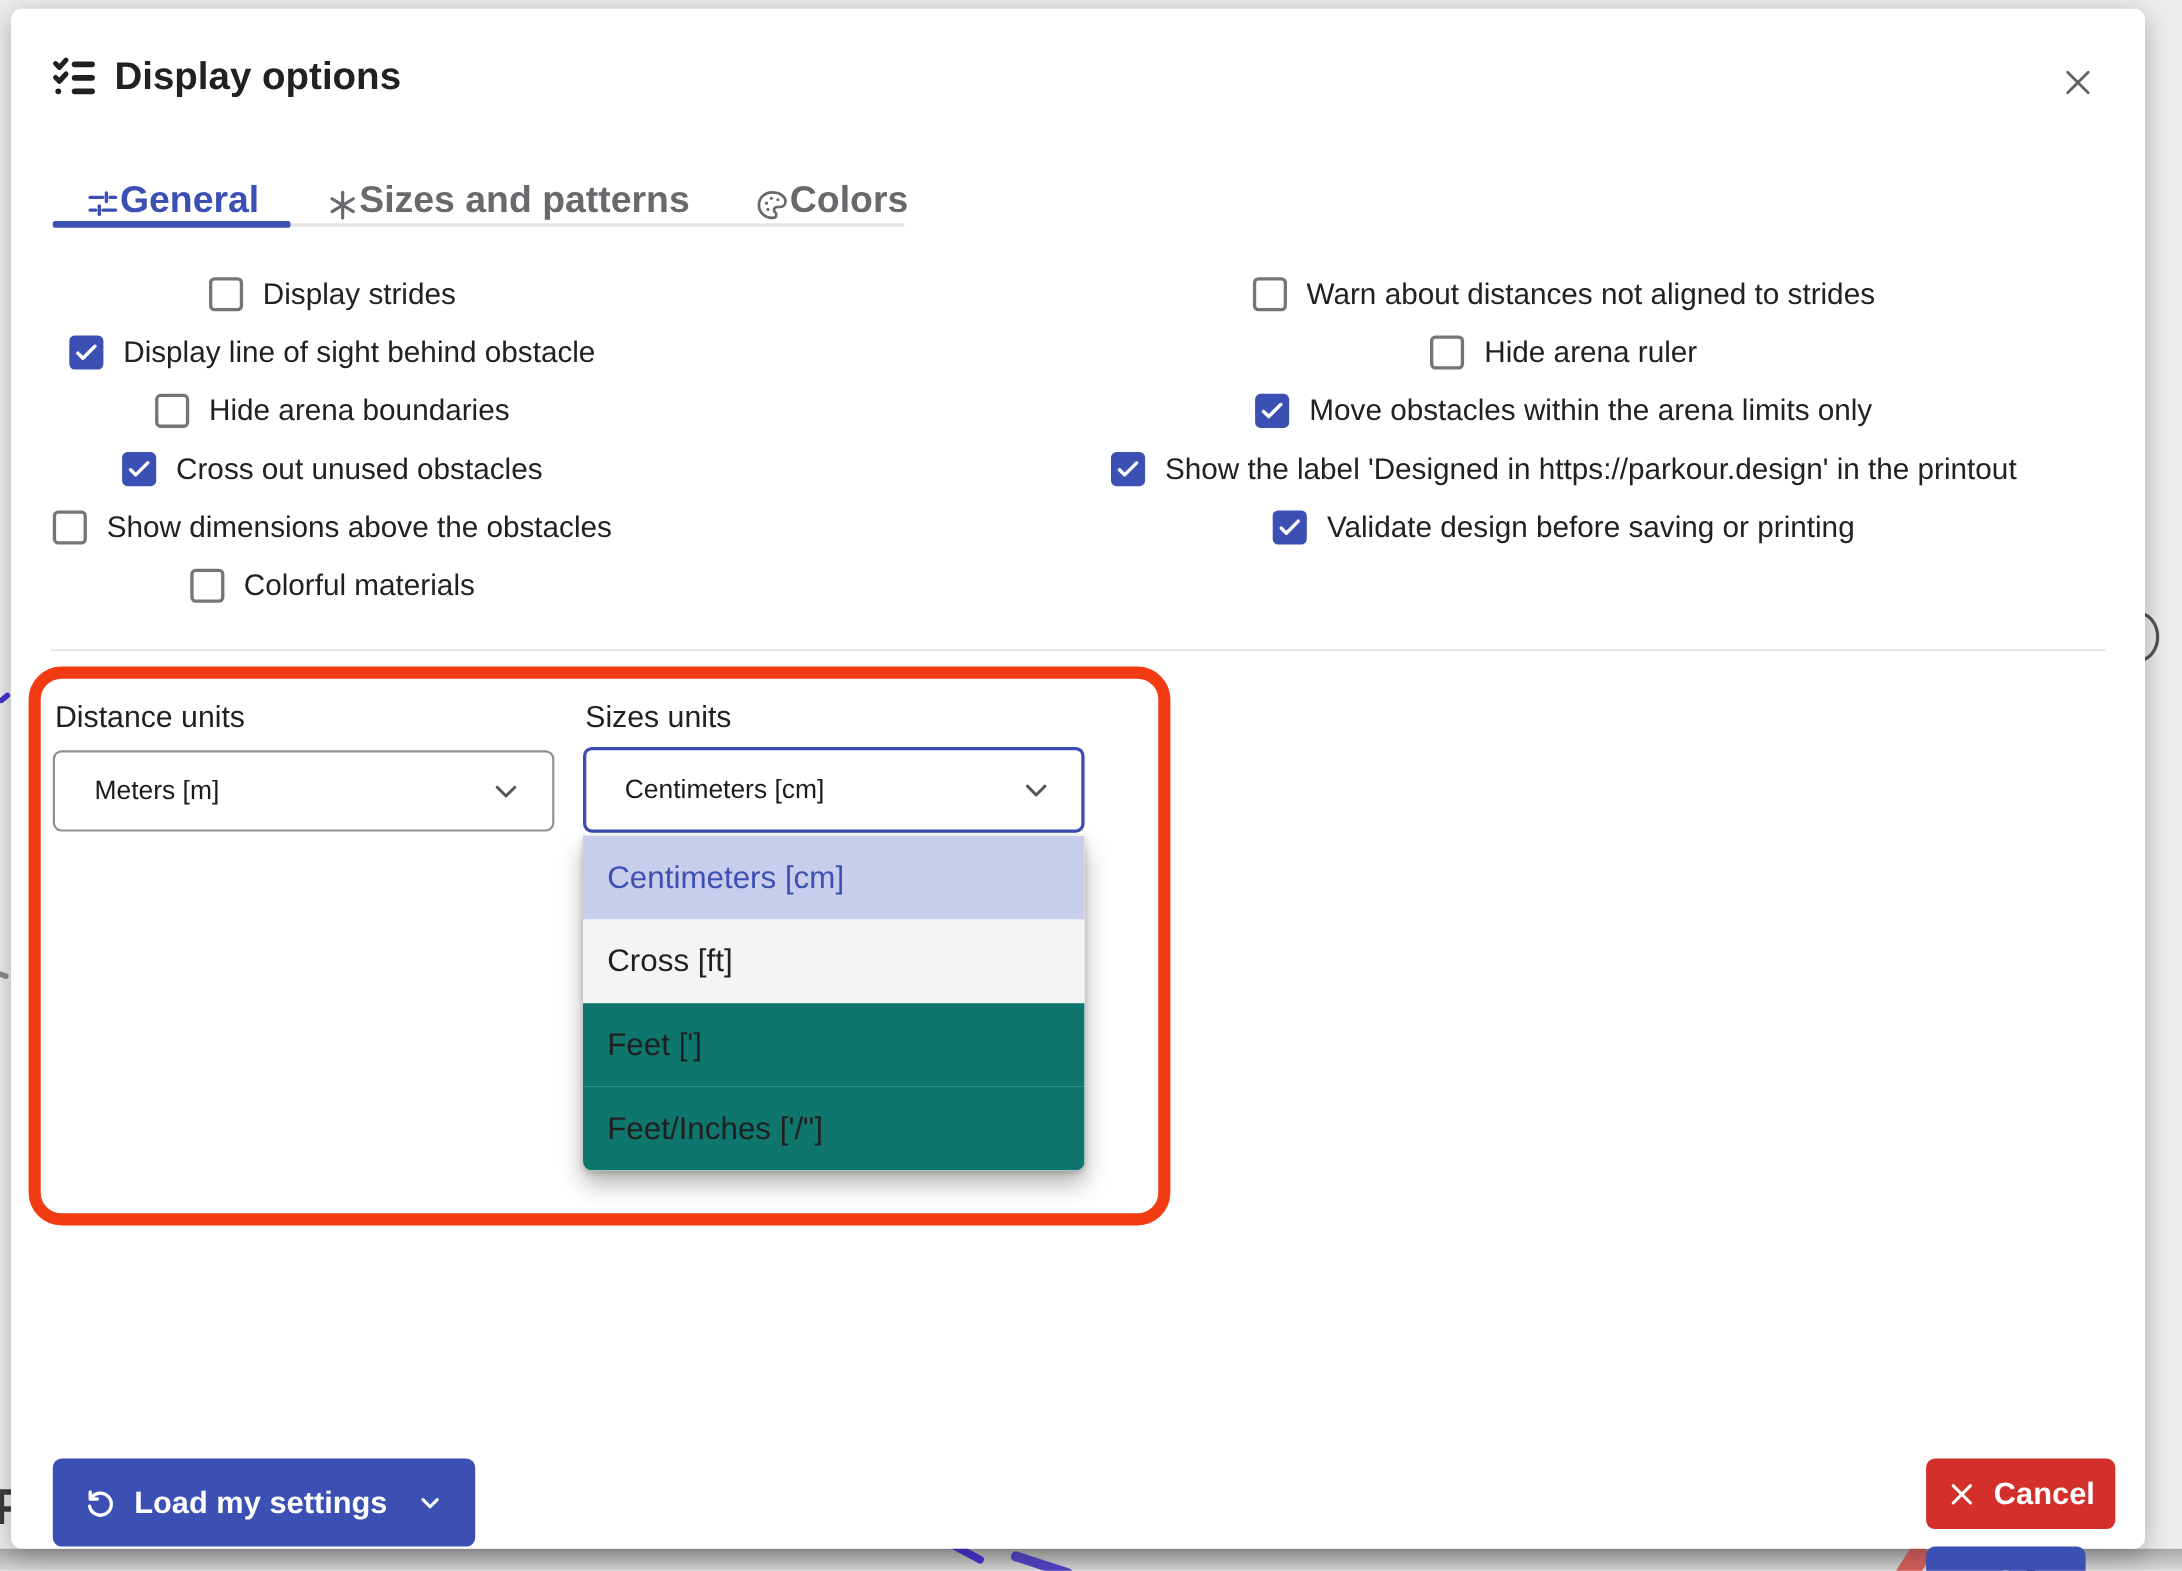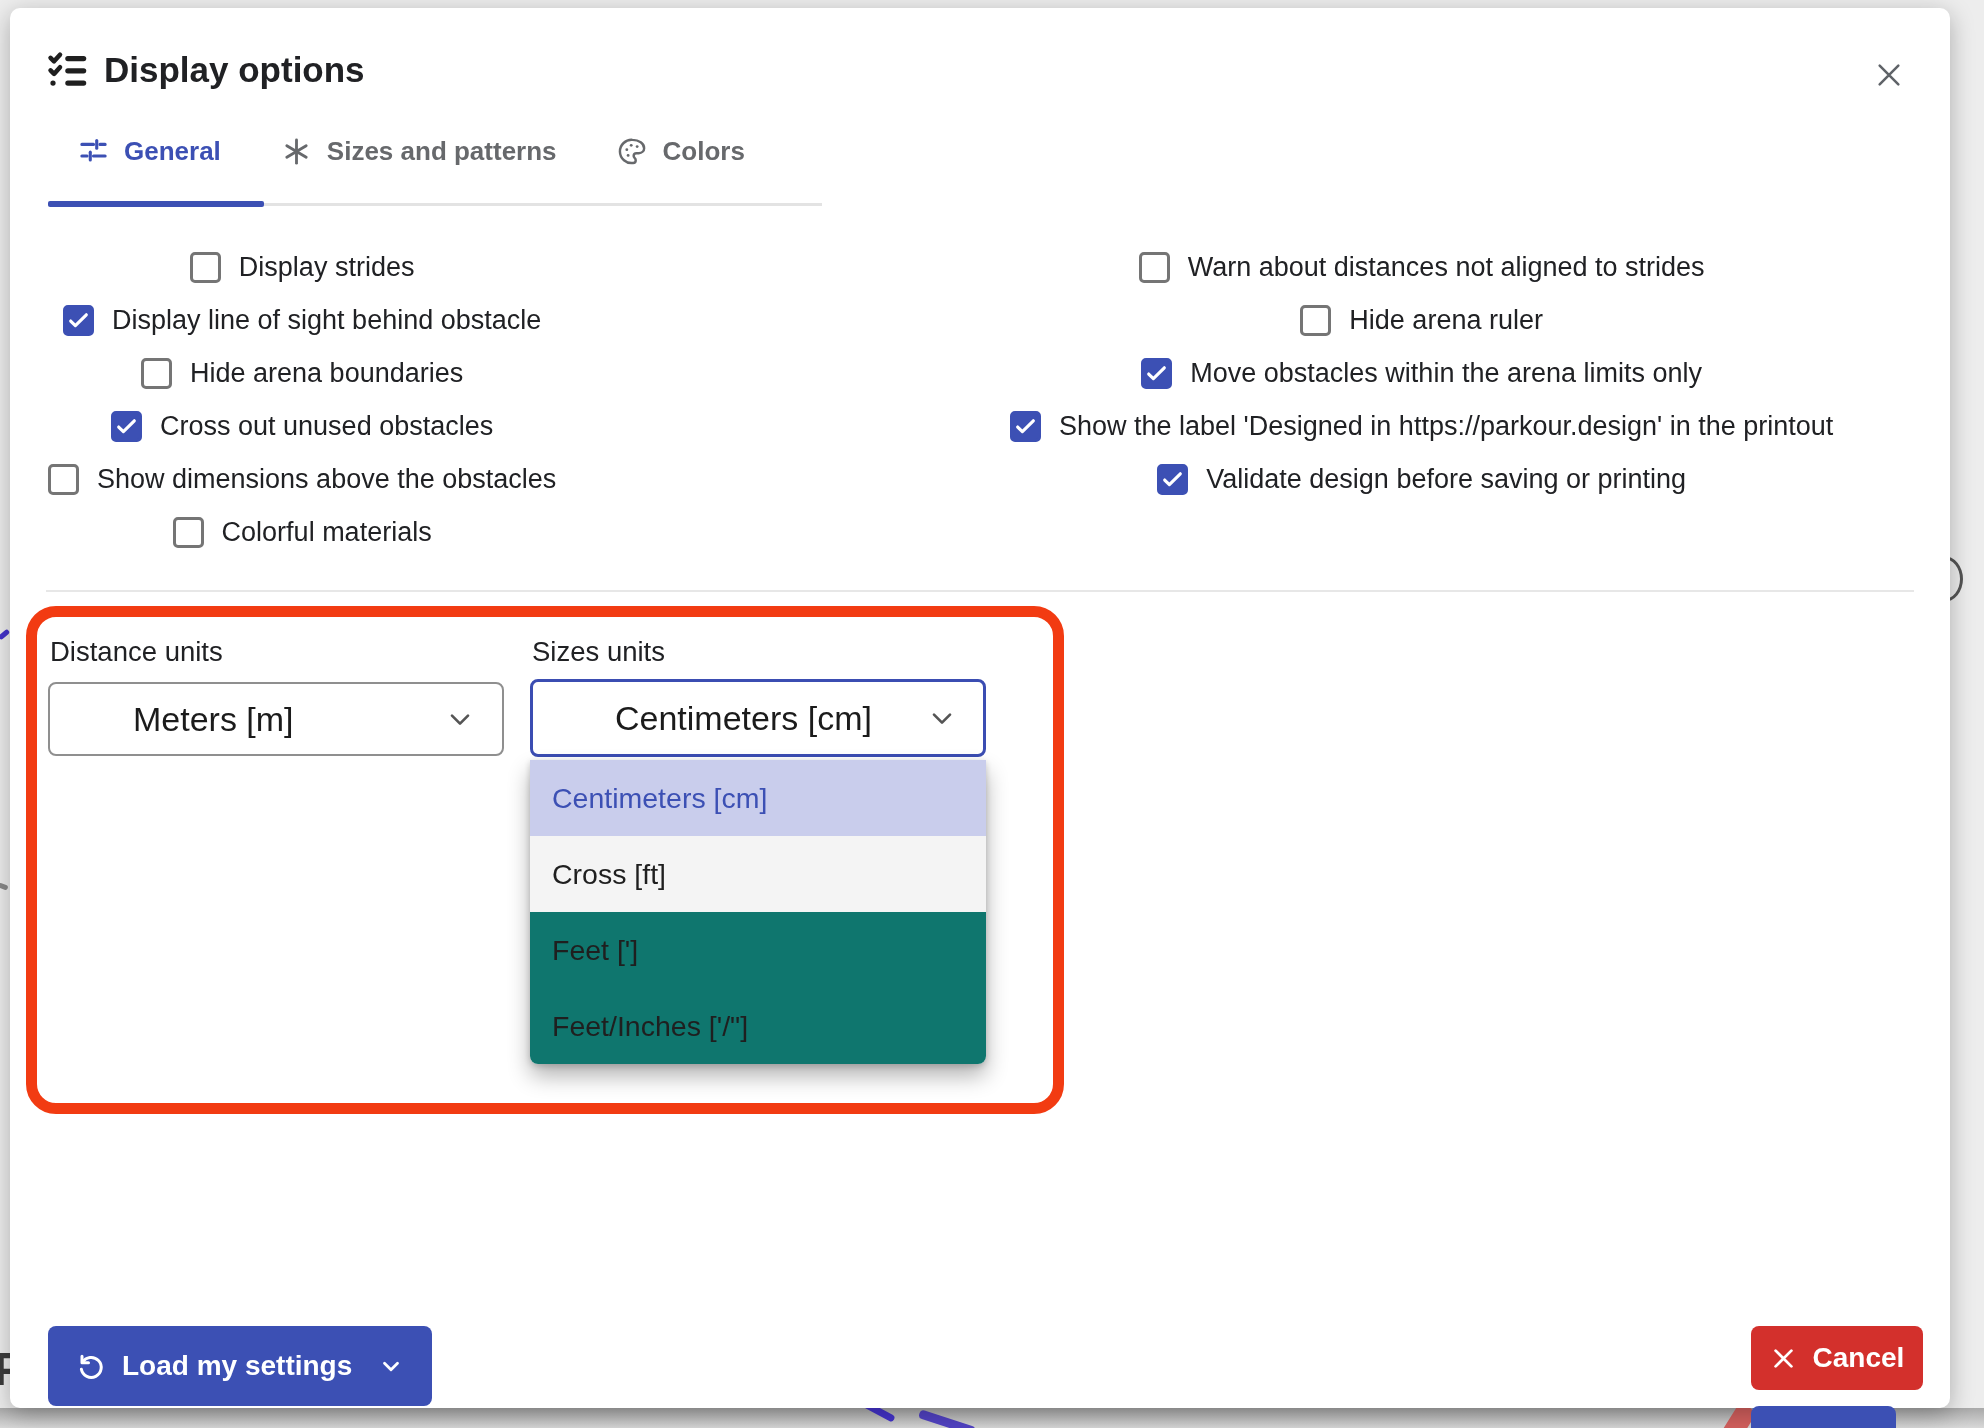--- a/index.html
+++ b/index.html
@@ -26,21 +26,21 @@
     background:#fff; border-radius:10px; box-shadow:0 6px 24px rgba(0,0,0,.28); z-index:2; }
 
   
   .hdr-icon { position:absolute; left:36px; top:40px; width:42px; height:42px; color:#1f1f1f; }
   .hdr-title { position:absolute; left:94px; top:42px; font-size:35px; font-weight:700; color:#202124; }
   .close-btn { position:absolute; left:1856px; top:44px; width:46px; height:46px; display:flex;
     align-items:center; justify-content:center; color:#5f6368; cursor:pointer; }
 
   
   .tabs { position:absolute; left:38px; top:128px; display:flex; height:66px; }
-  .tab { display:flex; align-items:flex-start; gap:15px; padding:0 30px; font-size:26px; font-weight:700;
+  .tab { display:flex; align-items:flex-end; padding:0 30px; font-size:34px; font-weight:700;
     color:#67696c; cursor:pointer; }
   .tab .t-icon { width:31px; height:31px; display:block; }
   .tab.active { color:var(--accent); }
   .tab-track { position:absolute; left:38px; top:195px; width:774px; height:3px; background:#e3e3e3; }
   .tab-underline { position:absolute; left:38px; top:193px; width:216px; height:6px; background:var(--accent); border-radius:2px; }
 
   
   .cb-col { position:absolute; top:233px; display:flex; flex-direction:column;align-items:center; }
   .cb-col.left { left:38px; }
   .cb-col.right { left:1000px; }
@@ -57,21 +57,21 @@
   
   .annotation { position:absolute; left:16px; top:598px; width:1038px; height:508px;
     border:11px solid var(--annotation-red); border-radius:30px; pointer-events:none; z-index:6; }
 
   
   .unit-label { position:absolute; font-size:27.5px; color:#202124; }
   .unit-label.distance { left:40px; top:628px; }
   .unit-label.sizes { left:522px; top:628px; }
   .select { position:absolute; display:flex; align-items:center; justify-content:space-between;
     background:#fff; cursor:pointer; border-radius:8px; }
-  .select .sel-text { font-size:34px; color:#1b1b1b;margin-left:47px; }
+  .select .sel-text { font-size:24px; color:#1b1b1b; }
   .select .chev { width:32px; height:32px; color:#555; flex:0 0 auto; }
   .select.distance { left:38px; top:674px; width:456px; height:74px; border:2px solid #8f8f8f; padding:0 26px 0 36px; }
   .select.sizes { left:520px; top:671px; width:456px; height:78px; border:3px solid var(--accent-dark); padding:0 25px 0 35px; }
 
   
   .dropdown { position:absolute; left:520px; top:752px; width:456px; height:304px; background:#fff;
     border-radius:0 0 8px 8px; box-shadow:0 12px 22px rgba(0,0,0,.3), 0 2px 6px rgba(0,0,0,.18); z-index:5; overflow:hidden; }
   .opt { height:76px; display:flex; align-items:center; padding-left:22px; font-size:28.5px; color:#1f1f1f; cursor:pointer; background:#0f766e; }
   .opt.selected { background:var(--option-highlight-bg); color:var(--accent); }
   .opt.hovered { background:var(--option-hover-bg); }

